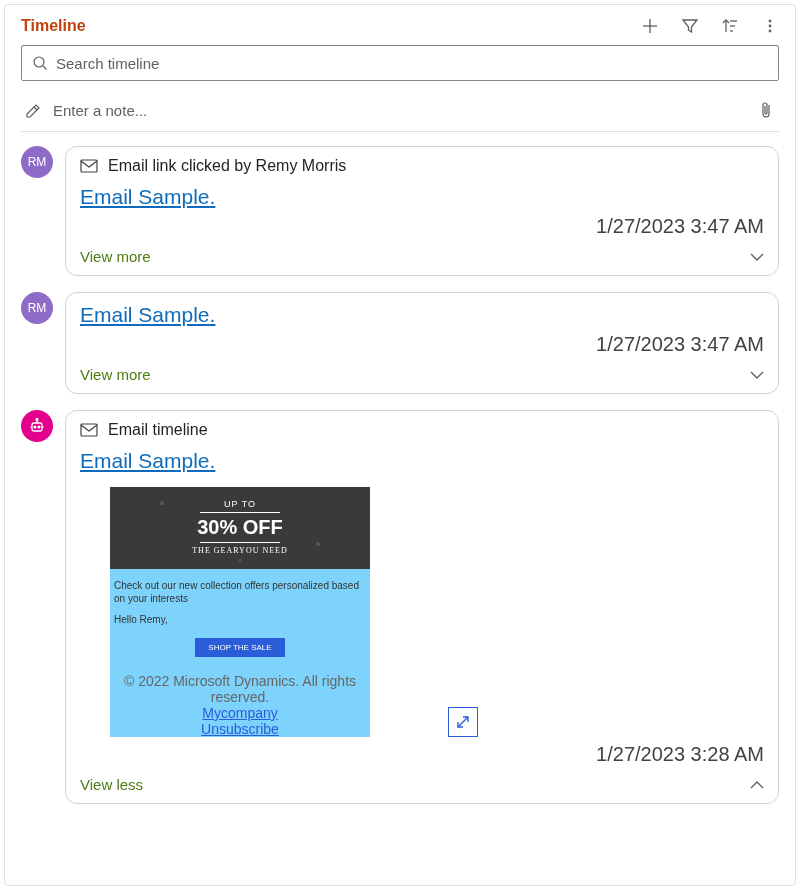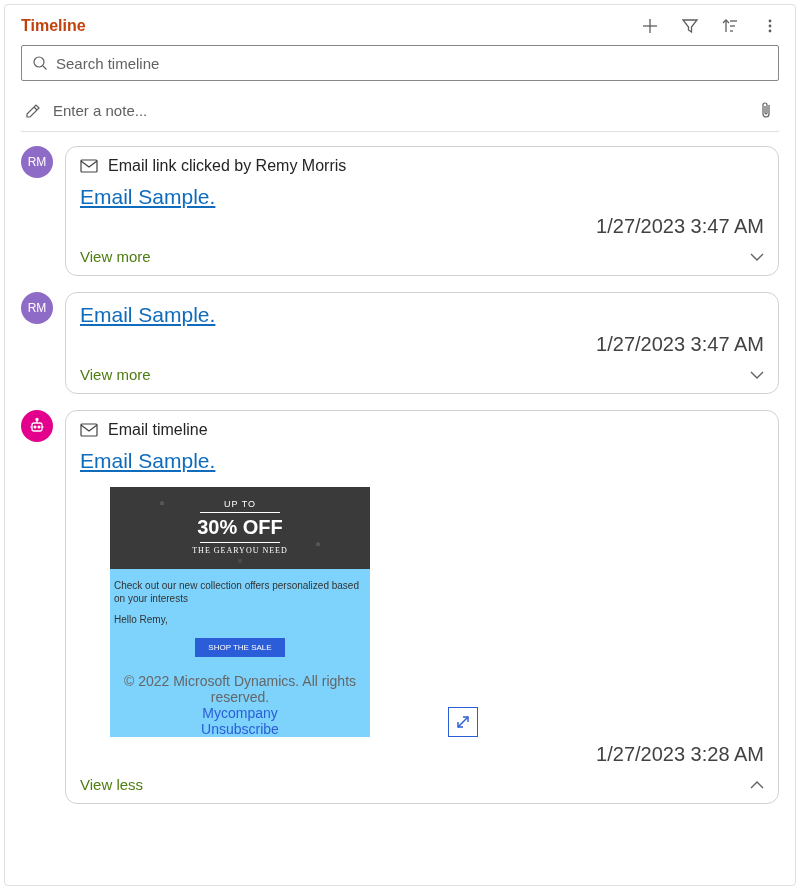--- a/index.html
+++ b/index.html
@@ -154,21 +154,21 @@
     color: #fff;
     font-size: 8px;
     text-align: center;
     padding: 5px 0;
   }
   .preview-footer {
     text-align: center;
     font-size: 14px;
     color: #666;
   }
-  .preview-footer a { color: #2b5dd8; display: block; cursor: pointer; }
+  .preview-footer a { color: #2b5dd8; text-decoration: underline; display: block; cursor: pointer; }
   .expand-box {
     border: 1.5px solid #2b5dd8;
     width: 30px; height: 30px;
     display: inline-flex;
     align-items: center;
     justify-content: center;
     position: absolute;
     left: 368px;
     bottom: 0;
     cursor: pointer;

